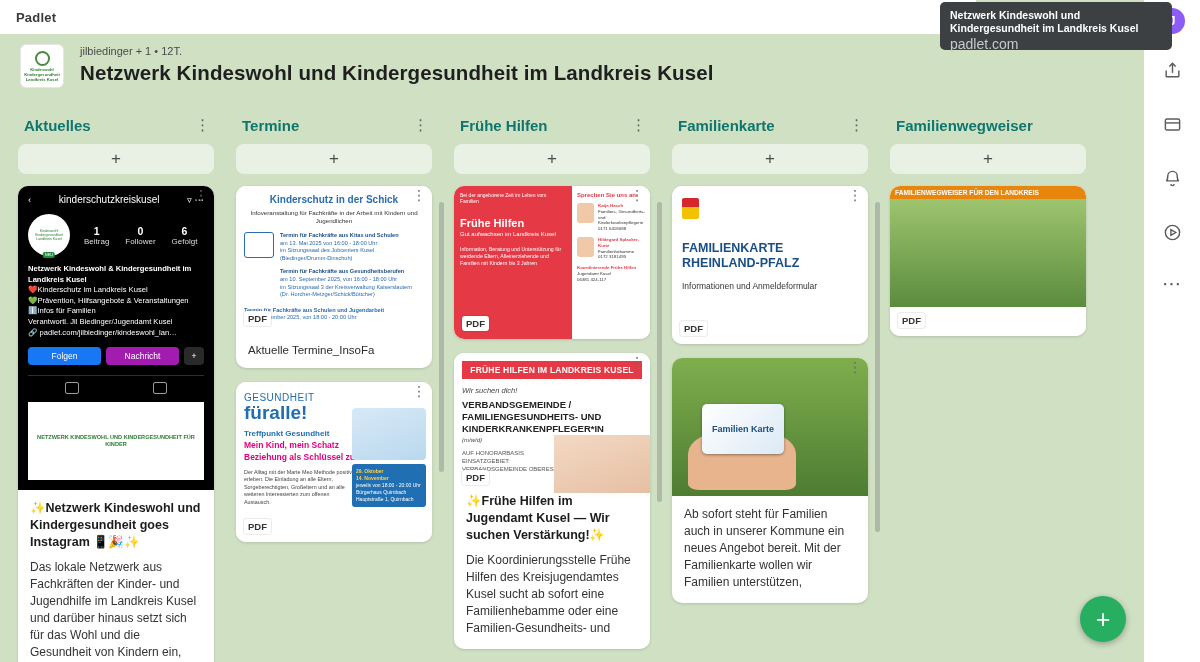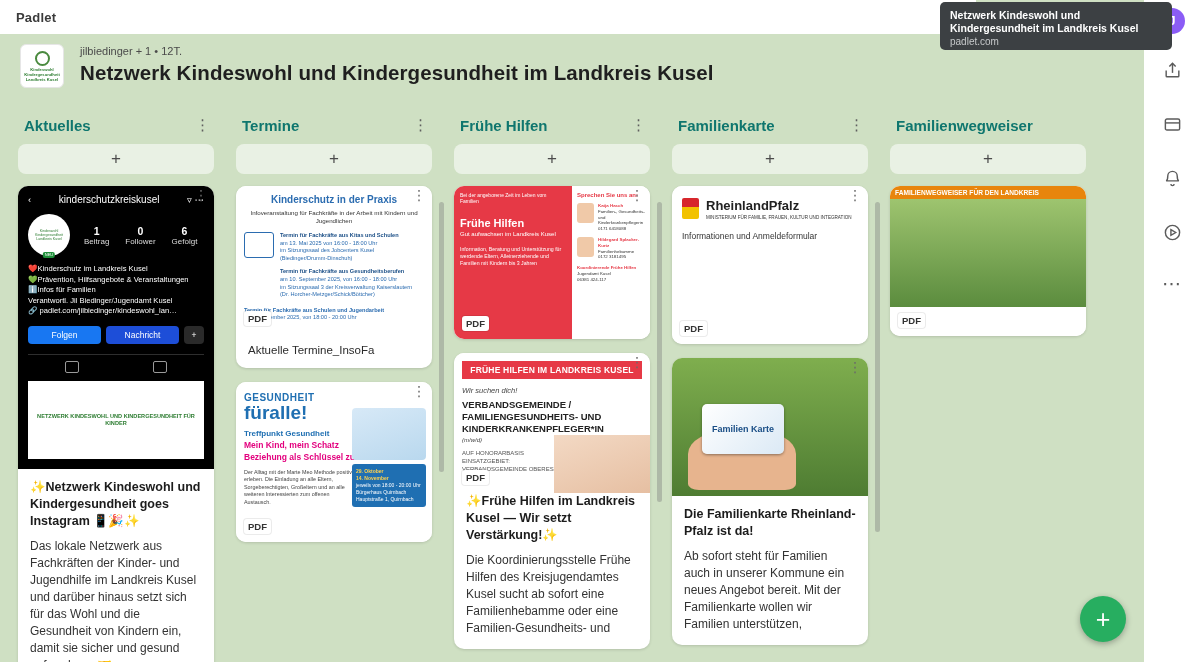--- a/index.html
+++ b/index.html
@@ -63,21 +63,21 @@
     border-radius: 5px;
     padding: 7px 10px 6px 10px;
     color: #ffffff;
     z-index: 40;
   }
   .linkpreview .t {
     font-size: 10.5px; line-height: 12.5px; font-weight: bold;
     white-space: normal;
   }
   .linkpreview .u {
-    font-size: 10px; color: #c7c9cb; margin-top: 2px;
+    font-size: 14px; color: #c7c9cb; margin-top: 2px;
   }
 
   
   .board-head {
     position: absolute; top: 34px; left: 0;
     width: 1144px; height: 66px;
   }
   .board-logo {
     position: absolute; left: 20px; top: 10px;
     width: 44px; height: 44px; border-radius: 6px;
@@ -174,21 +174,21 @@
     position:absolute; bottom:-2px; left:50%; transform: translateX(-50%);
     background:#1f8f3a; color:#fff; font-size:4px; padding:1px 2px; border-radius:2px;
   }
   .ig-stats { display:flex; gap: 16px; text-align:center;}
   .ig-stat .n { font-size: 10.5px; font-weight: bold;}
   .ig-stat .l { font-size: 8px; color:#dcdcdc;}
   .ig-bio { margin-top: 8px; font-size: 7.6px; line-height: 10.6px; }
   .ig-bio .b { font-weight: bold; }
   .ig-btns { display:flex; gap:5px; margin-top: 9px; align-items:center;}
   .ig-btn { flex:1; background:#1877f2; color:#fff; font-size:8.5px; text-align:center; border-radius:4px; padding:4px 0;}
-  .ig-btn.sec { background:#1d4ed8; }
+  .ig-btn.sec { background:#a21caf; }
   .ig-btn.mini { flex:0 0 20px; background:#2a2a2a;}
   .ig-tabs { display:flex; justify-content:space-around; margin-top:10px; border-top:1px solid #2e2e2e; padding-top:6px;}
   .ig-tabs div { width:14px; height:12px; border:1.4px solid #9a9a9a; border-radius:2px;}
   .ig-photo {
     margin-top: 8px; height: 78px; background: #fff; position:relative;
     display:flex; align-items:center; justify-content:center; text-align:center;
   }
   .ig-photo .cap2 { font-size: 5.6px; color:#2e7d32; font-weight:bold; line-height:7px;}
 
   
@@ -197,21 +197,21 @@
   .kip-title { color:#2b6cb0; font-weight:bold; font-size:10px; text-align:center; }
   .kip-sub { color:#333; font-size:6.2px; text-align:center; margin-top:4px; line-height:8px;}
   .kip-row { display:flex; gap:6px; margin-top:7px; align-items:flex-start;}
   .kip-icon { width:30px; height:26px; border:1.6px solid #2b6cb0; border-radius:3px; flex:0 0 30px;}
   .kip-lines { font-size:5.6px; line-height:7.6px; color:#2b6cb0;}
   .kip-lines b { color:#1a4e86;}
   .kip-line2 { margin-top:6px;}
   .kip-foot { margin-top:8px; font-size:5.6px; color:#2b6cb0; line-height:7.6px;}
 
   .gesund { background:#fff; padding:10px 8px; }
-  .ges-h { font-size:10px; color:#1f6fb2; font-weight:bold; letter-spacing:.5px;}
+  .ges-h { font-size:10px; color:#1f6fb2; font-weight:normal; letter-spacing:.5px;}
   .ges-big { font-size:19px; font-weight:bold; color:#e3007e; line-height:20px;}
   .ges-big span { color:#1f6fb2;}
   .ges-sub { font-size:8px; color:#1f6fb2; margin-top:6px; font-weight:bold;}
   .ges-sub2 { font-size:8.5px; color:#e3007e; margin-top:2px; font-weight:bold;}
   .ges-txt { font-size:5.4px; color:#444; line-height:7.4px; margin-top:7px;}
   .ges-kid { position:absolute; right:6px; top:26px; width:74px; height:52px; border-radius:4px; background:linear-gradient(160deg,#d7e9f7,#b9d8ee); }
   .ges-box { position:absolute; right:6px; top:82px; width:74px; background:#1f6fb2; color:#fff; font-size:5px; line-height:7px; padding:4px; border-radius:3px;}
   .ges-box .o { color:#ffd24d; font-weight:bold;}
 
   .fh { background:#fff; padding:0; }
@@ -359,20 +359,21 @@
                 <div class="n">0</div>
                 <div class="l">Follower</div>
               </div>
               <div class="ig-stat">
                 <div class="n">6</div>
                 <div class="l">Gefolgt</div>
               </div>
             </div>
           </div>
           <div class="ig-bio">
+            <div class="b">Netzwerk Kindeswohl &amp; Kindergesundheit im Landkreis Kusel</div>
             <div>❤️Kinderschutz im Landkreis Kusel</div>
             <div>💚Prävention, Hilfsangebote &amp; Veranstaltungen</div>
             <div>ℹ️Infos für Familien</div>
             <div>Verantwortl. Jil Biedinger/Jugendamt Kusel</div>
             <div>🔗 padlet.com/jilbiedinger/kindeswohl_lan…</div>
           </div>
           <div class="ig-btns">
             <div class="ig-btn">Folgen</div>
             <div class="ig-btn sec">Nachricht</div>
             <div class="ig-btn mini">+</div>
@@ -395,21 +396,21 @@
     <div class="col">
       <div class="col-head">
         <div class="col-title">Termine</div>
         <div class="col-menu">⋮</div>
       </div>
       <div class="col-add">+</div>
 
       <div class="post">
         <div class="post-dots">⋮</div>
         <div class="thumb poster kip" style="height:148px">
-          <div class="kip-title">Kinderschutz in der Praxis</div>
+          <div class="kip-title">Kinderschutz in der Schick</div>
           <div class="kip-sub">Infoveranstaltung für Fachkräfte in der Arbeit mit Kindern und Jugendlichen</div>
           <div class="kip-row">
             <div class="kip-icon"></div>
             <div class="kip-lines">
               <div><b>Termin für Fachkräfte aus Kitas und Schulen</b></div>
               <div>am 13. Mai 2025 von 16:00 - 18:00 Uhr</div>
               <div>im Sitzungssaal des Jobcenters Kusel</div>
               <div>(Biedinger/Drumm-Dinschuh)</div>
               <div class="kip-line2"><b>Termin für Fachkräfte aus Gesundheitsberufen</b></div>
               <div>am 10. September 2025, von 16:00 - 18:00 Uhr</div>
@@ -502,59 +503,55 @@
         <div class="thumb fhk" style="height:140px">
           <div class="fhk-h">FRÜHE HILFEN IM LANDKREIS KUSEL</div>
           <div class="fhk-scr">Wir suchen dich!</div>
           <div class="fhk-t">VERBANDSGEMEINDE / FAMILIENGESUNDHEITS- UND KINDERKRANKENPFLEGER*IN</div>
           <div class="fhk-scr" style="font-size:6px;margin-top:2px">(m/w/d)</div>
           <div class="fhk-sm" style="width:104px">AUF HONORARBASIS EINSATZGEBIET: VERBANDSGEMEINDE OBERES GLANTAL</div>
           <div class="fhk-baby"></div>
           <div class="pdf-badge">PDF</div>
         </div>
         <div class="post-body" style="padding-top:0">
-          <div class="post-title">✨Frühe Hilfen im Landkreis Kusel — Wir setzt Verstärkung!✨</div>
+          <div class="post-title">✨Frühe Hilfen im Jugendamt Kusel — Wir suchen Verstärkung!✨</div>
           <div class="post-text">Die Koordinierungsstelle Frühe Hilfen des Kreisjugendamtes Kusel sucht ab sofort eine Familienhebamme oder eine Familien-Gesundheits- und</div>
         </div>
       </div>
       <div class="col-scroll" style="height:300px; top:96px; right:-12px"></div>
     </div>
 
     <div class="col">
       <div class="col-head">
         <div class="col-title">Familienkarte</div>
         <div class="col-menu">⋮</div>
       </div>
       <div class="col-add">+</div>
 
       <div class="post">
         <div class="post-dots">⋮</div>
         <div class="thumb fkrp" style="height:158px">
           <div class="fkrp-top">
             <div class="fkrp-crest"></div>
-            <div>
-              <div class="fkrp-rp">RheinlandPfalz</div>
-              <div class="fkrp-min">MINISTERIUM FÜR FAMILIE, FRAUEN, KULTUR UND INTEGRATION</div>
-            </div>
-          </div>
+          </div>
+          <div class="fkrp-t">FAMILIENKARTE RHEINLAND-PFALZ</div>
           <div class="fkrp-f">Informationen und Anmeldeformular</div>
           <div class="pdf-badge">PDF</div>
         </div>
       </div>
 
       <div class="post">
         <div class="post-dots">⋮</div>
         <div class="thumb fkfoto">
           <div class="hand"></div>
           <div class="card">
             <div class="txt">Familien Karte</div>
           </div>
         </div>
         <div class="post-body">
-          <div class="post-title">Die Familienkarte Rheinland-Pfalz ist da!</div>
           <div class="post-text">Ab sofort steht für Familien auch in unserer Kommune ein neues Angebot bereit. Mit der Familienkarte wollen wir Familien unterstützen,</div>
         </div>
       </div>
       <div class="col-scroll" style="height:330px; top:96px; right:-12px"></div>
     </div>
 
     <div class="col">
       <div class="col-head">
         <div class="col-title">Familienwegweiser</div>
       </div>

